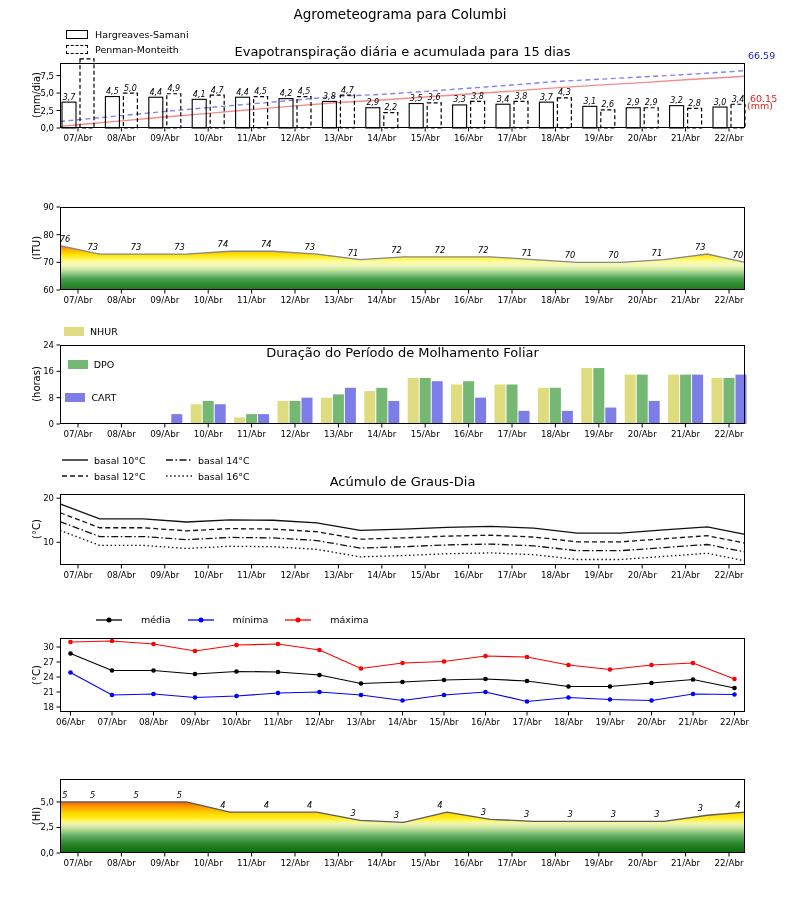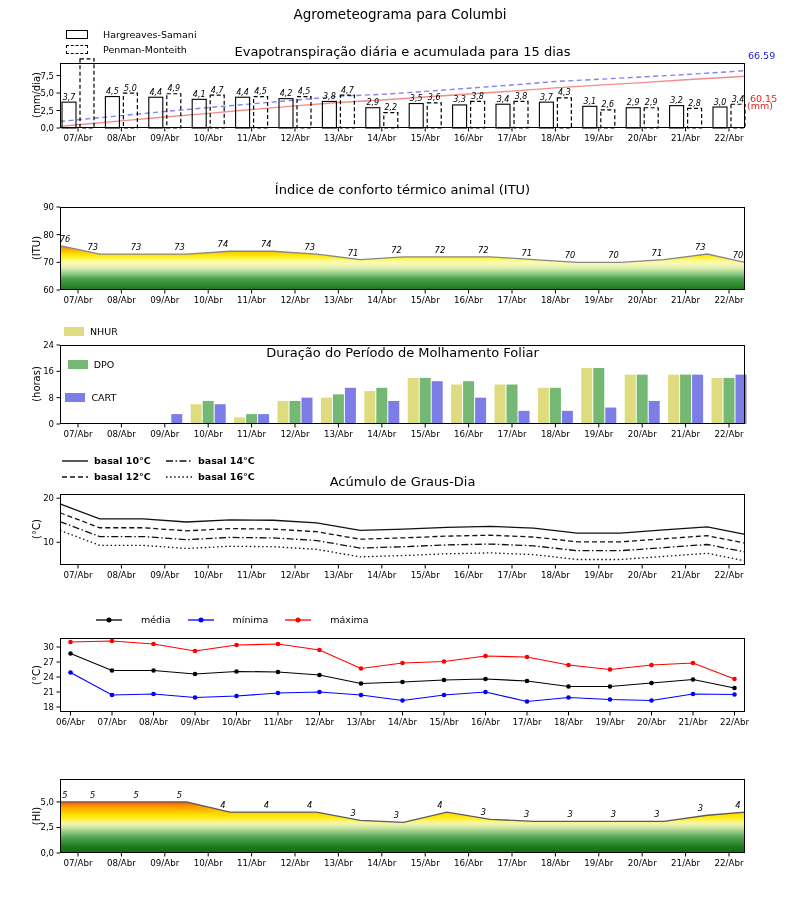--- a/index.html
+++ b/index.html
@@ -5,28 +5,28 @@
   html,body{margin:0;padding:0;background:#fff;}
   .figure{position:relative;width:800px;height:900px;background:#fff;overflow:hidden;
           font-family:"DejaVu Sans","Liberation Sans",sans-serif;color:#000;}
   .main-title{position:absolute;top:6px;left:0;width:800px;text-align:center;font-size:13.5px;}
   .sub-title{position:absolute;left:60px;width:685px;text-align:center;font-size:13px;}
   .ylab{position:absolute;width:70px;height:16px;text-align:center;font-size:10px;
         transform:rotate(-90deg);}
   .plot{position:absolute;overflow:visible;}
   svg text{font-family:"DejaVu Sans","Liberation Sans",sans-serif;fill:#000;}
   .legend{position:absolute;font-size:9.5px;}
-  .lrow{display:flex;align-items:center;gap:15px;margin-bottom:4px;}
+  .lrow{display:flex;align-items:center;gap:7px;margin-bottom:4px;}
   .chip-outline{width:20px;height:7px;border:1.3px solid #000;background:#fff;}
   .chip-dashed{width:20px;height:7px;border:1.3px dashed #000;background:#fff;}
   .chip-fill{width:20px;height:9px;}
   .lg3{display:flex;align-items:center;gap:22px;flex-direction:column;}
   .lg3 .item{display:flex;align-items:center;gap:6px;}
   .lg4{display:grid;grid-template-columns:104px auto;row-gap:5px;}
-  .lg4 .item{display:flex;align-items:flex-end;gap:6px;font-weight:bold;}
+  .lg4 .item{display:flex;align-items:flex-start;gap:6px;}
   .lg5{display:flex;align-items:center;gap:15px;}
   .lg5 .item{display:flex;align-items:center;gap:17px;}
   .ann{position:absolute;font-size:9.5px;}
 </style>
 </head>
 <body>
 
 <div class="figure">
 
   <div class="main-title">Agrometeograma para Columbi</div>
@@ -186,21 +186,20 @@
         <text x="-6" y="33.053763440860216" text-anchor="end" font-size="8.5">5,0</text>
         <line x1="-3.5" y1="12.580645161290327" x2="0" y2="12.580645161290327" stroke="#000" stroke-width="1"></line>
         <text x="-6" y="15.580645161290327" text-anchor="end" font-size="8.5">7,5</text>
         <rect x="0.5" y="0.5" width="684" height="64" fill="none" stroke="#000" stroke-width="1"></rect>
       </g>
     </svg>
   <div class="ann" style="left: 748px; top: 50px; color: rgb(32, 32, 204);">66.59</div>
   <div class="ann" style="left: 750px; top: 93px; color: rgb(230, 32, 32);">60.15</div>
   <div class="ann" style="left: 747px; top: 100px; color: rgb(230, 32, 32);">(mm)</div>
 
-  <div class="sub-title" style="top:182px;">Índice de conforto térmico animal (ITU)</div>
   <div class="ylab" style="left:4px;top:240px;">(ITU)</div>
   <svg id="svg1" class="plot" style="left:60px;top:207px;" width="685" height="83">
       <defs>
         <linearGradient id="gradITU" gradientUnits="userSpaceOnUse" x1="0" y1="83" x2="0" y2="0">
           <stop offset="0" stop-color="#1b7a1b"></stop>
           <stop offset="0.06666666666666667" stop-color="#2e8b2e"></stop>
           <stop offset="0.13333333333333333" stop-color="#4aa04a"></stop>
           <stop offset="0.16666666666666666" stop-color="#6cb66c"></stop>
           <stop offset="0.2" stop-color="#93cc86"></stop>
           <stop offset="0.23333333333333334" stop-color="#bcdf9c"></stop>

